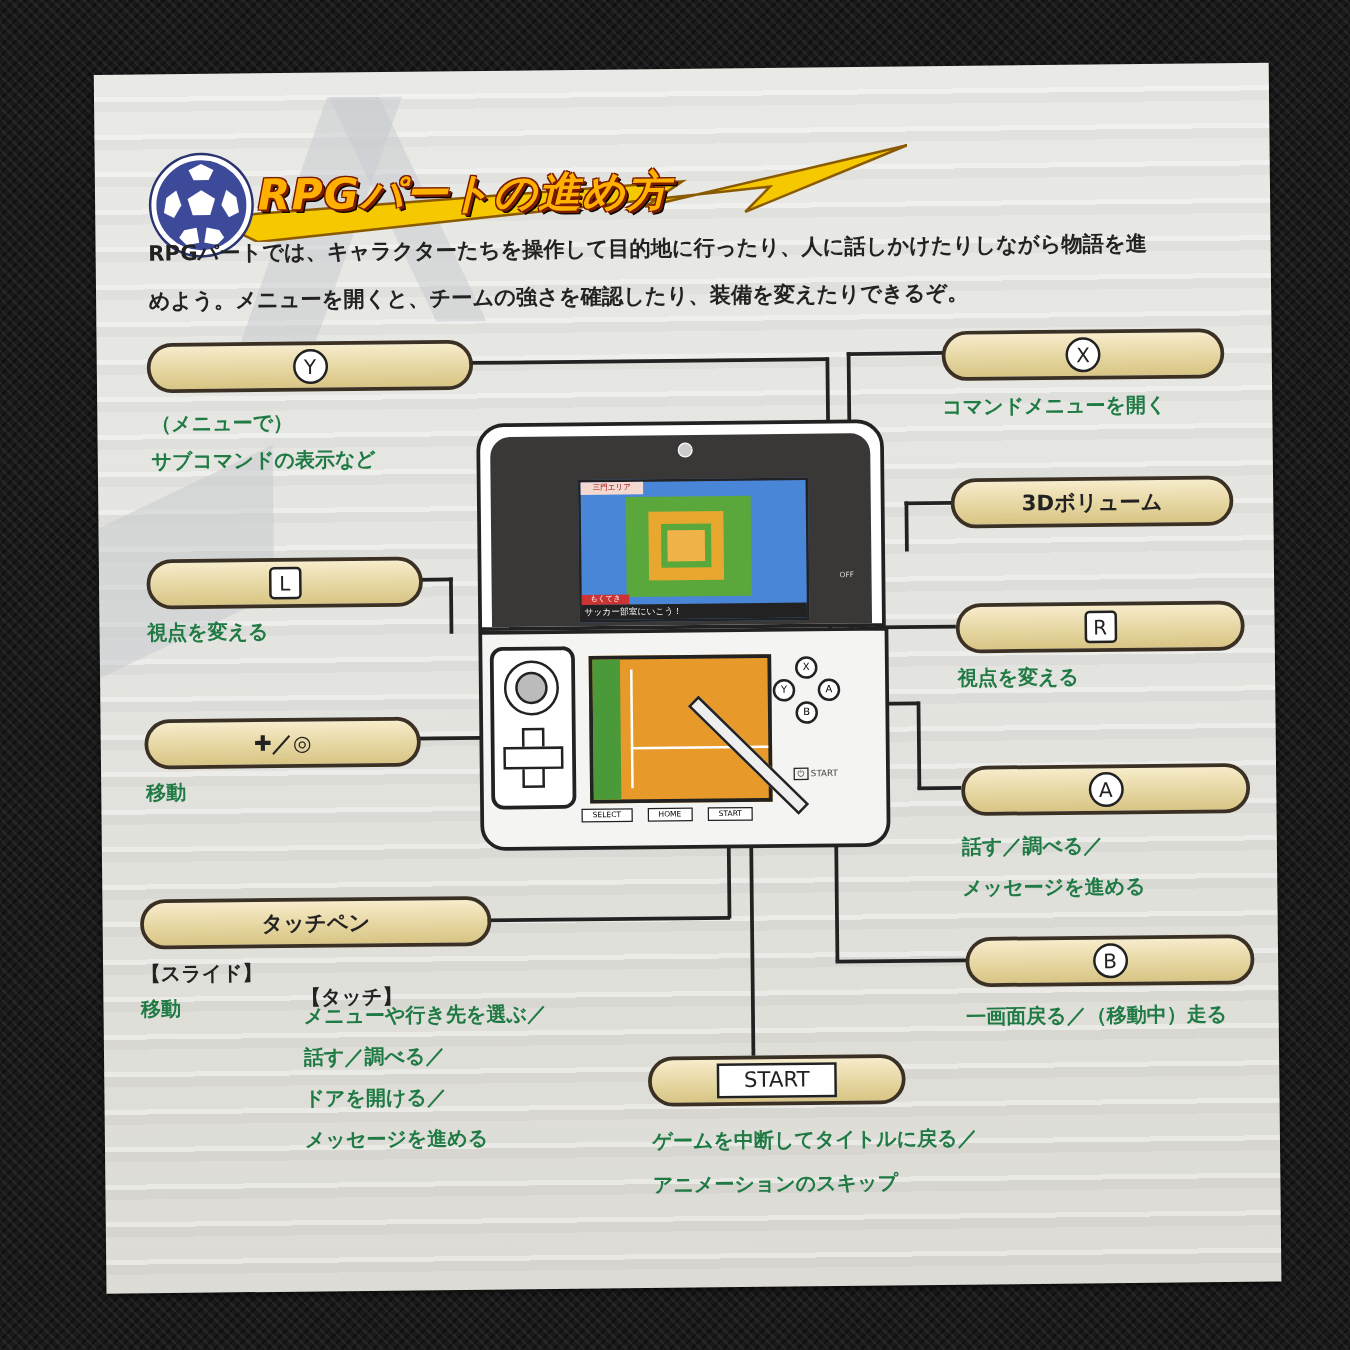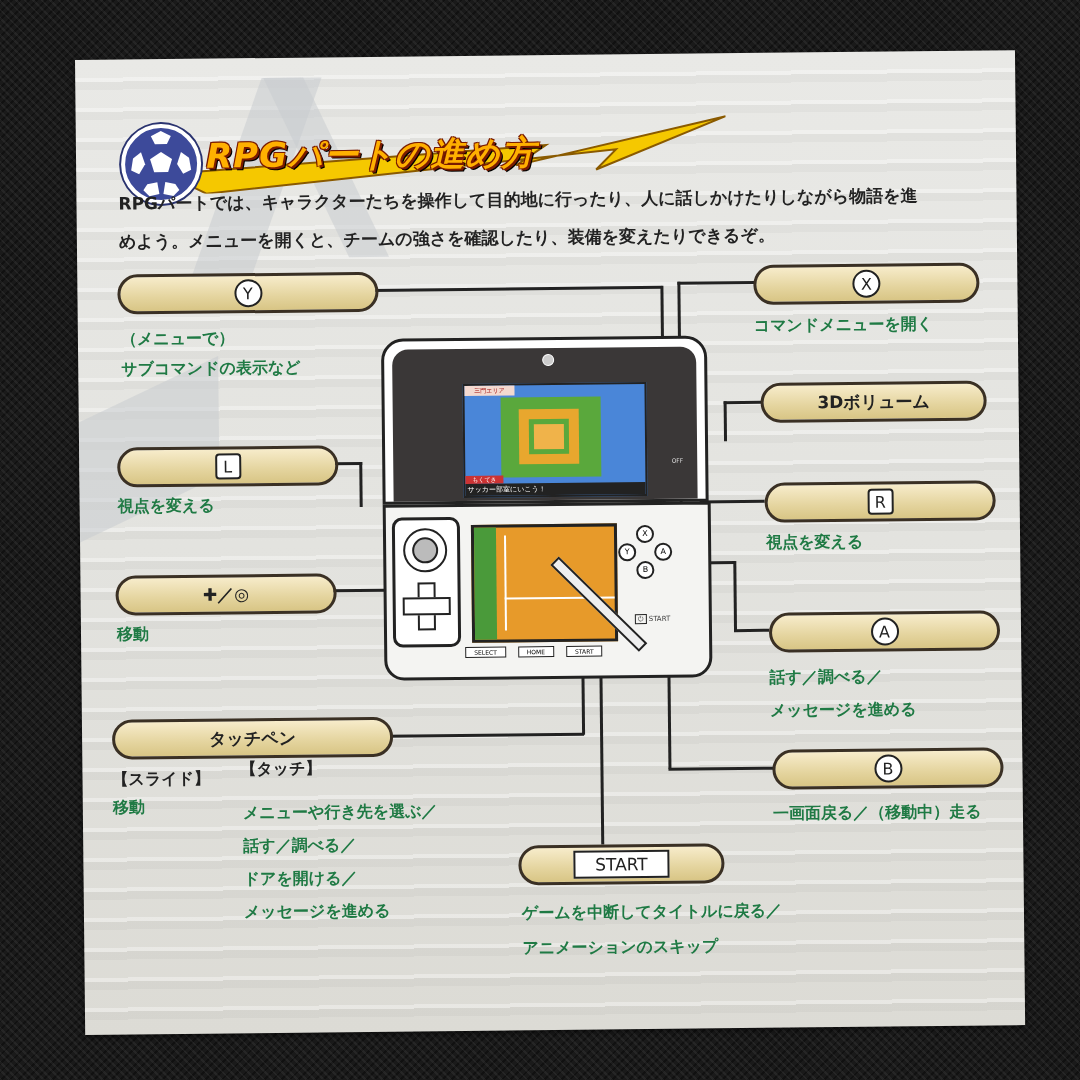--- a/index.html
+++ b/index.html
@@ -141,21 +141,21 @@
   </div>
 
   <div class="pill" style="left:690px;top:697px;width:225px;">
     <span class="circle-btn">B</span>
   </div>
   <div class="green" style="left:690px;top:746px;">一画面戻る／（移動中）走る</div>
 
   <div class="pill" style="left:30px;top:660px;width:275px;">タッチペン</div>
   <div class="black" style="left:30px;top:705px;">【スライド】</div>
   <div class="green" style="left:30px;top:733px;">移動</div>
-  <div class="black" style="left:158px;top:696px;">【タッチ】</div>
+  <div class="black" style="left:158px;top:725px;">【タッチ】</div>
   <div class="green" style="left:160px;top:738px;line-height:33px;">
     <div>メニューや行き先を選ぶ／</div>
     <div>話す／調べる／</div>
     <div>ドアを開ける／</div>
     <div>メッセージを進める</div>
   </div>
 
   <div class="pill" style="left:435px;top:790px;width:200px;">
     <span class="rect-btn">START</span>
   </div>

